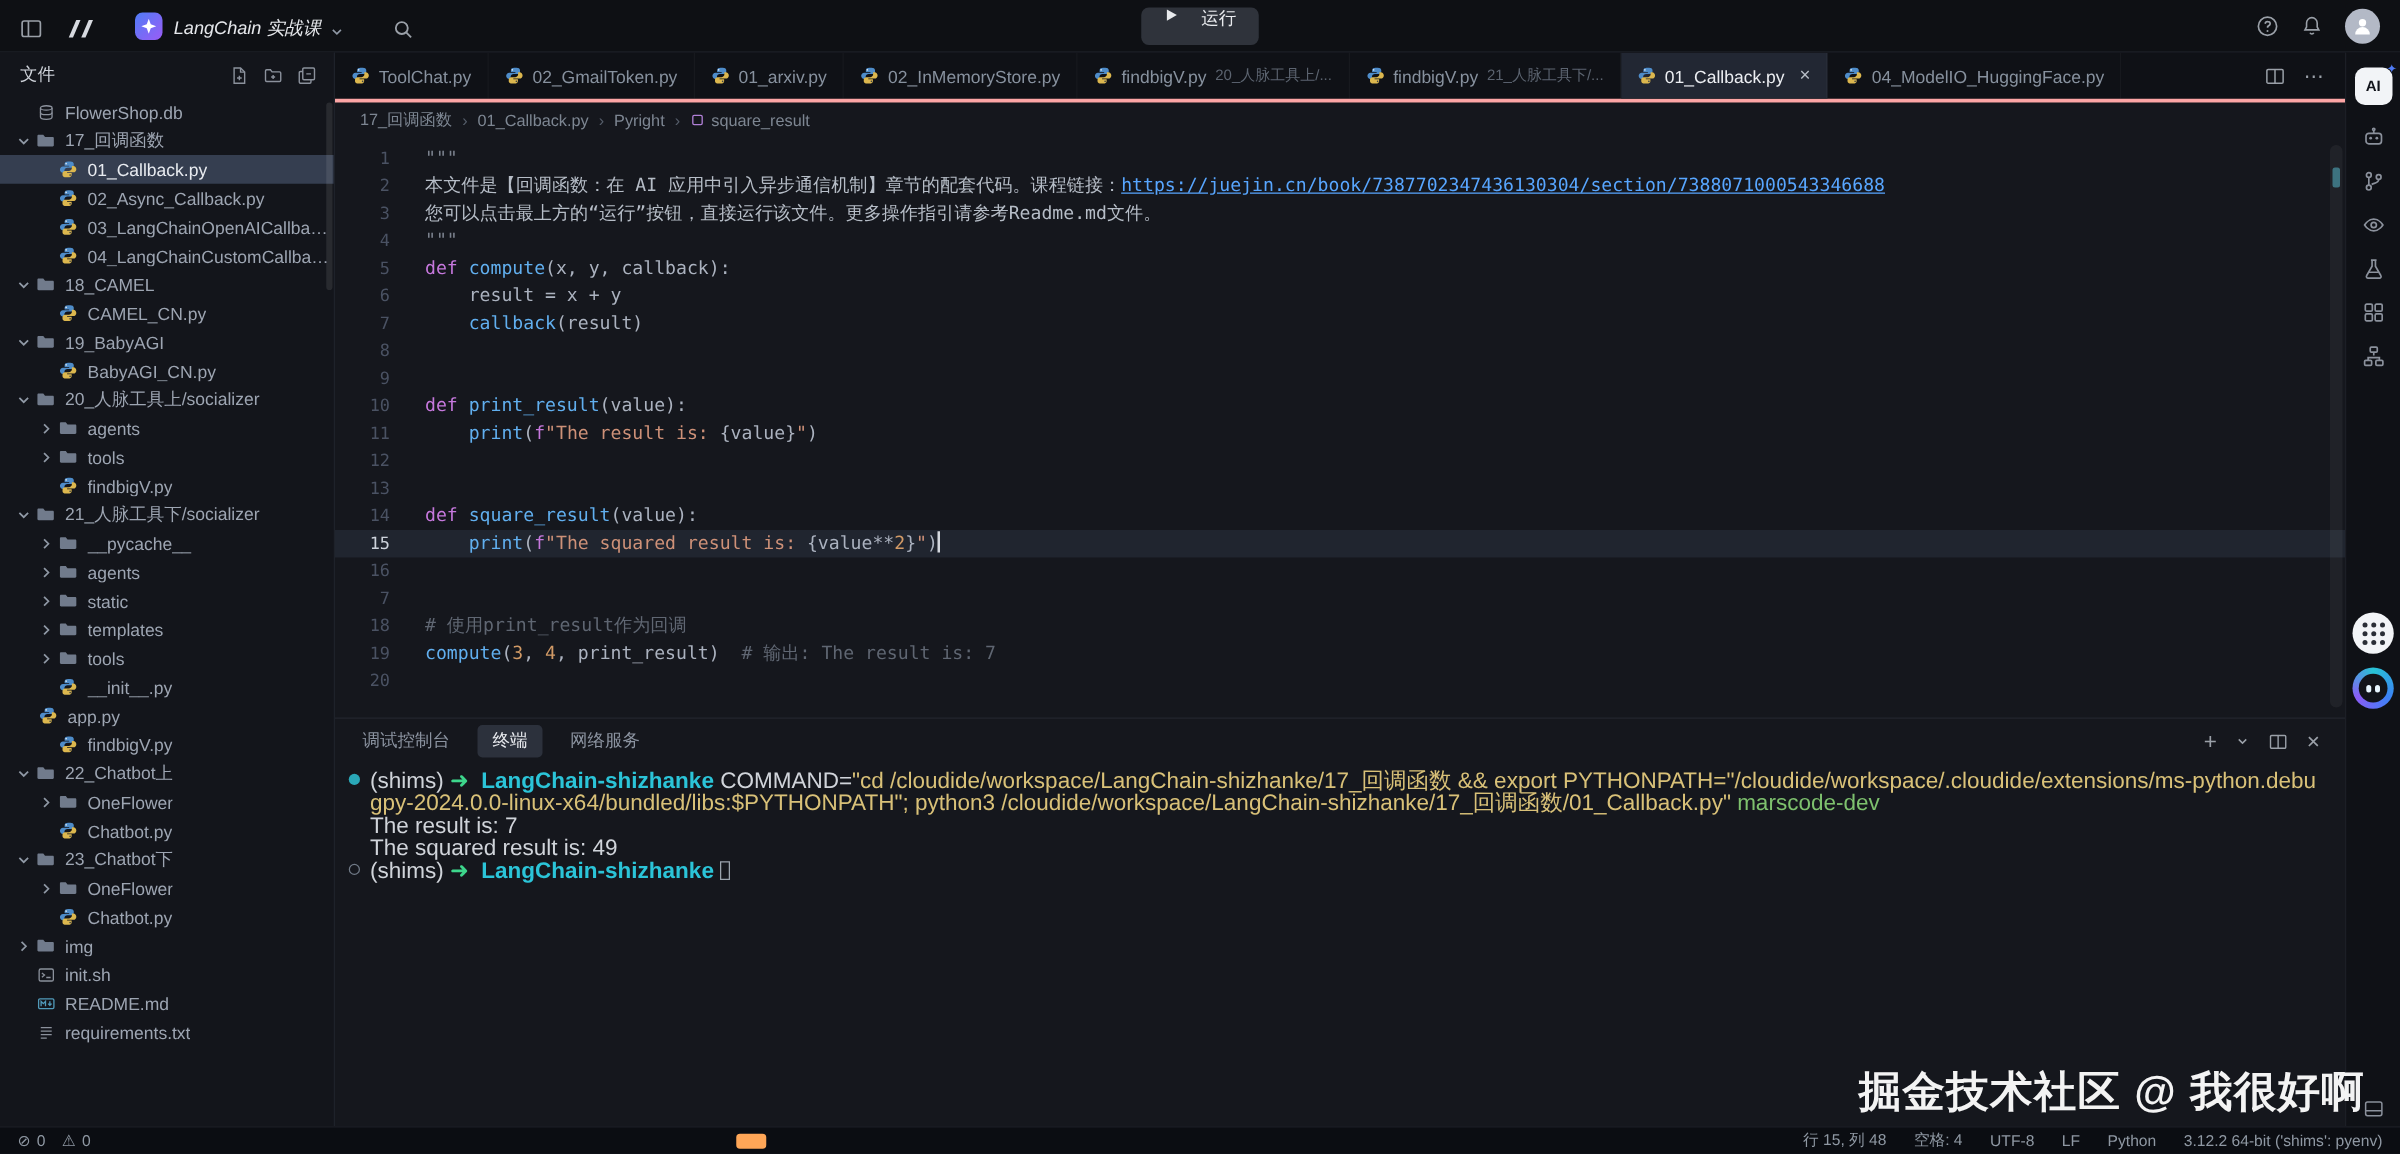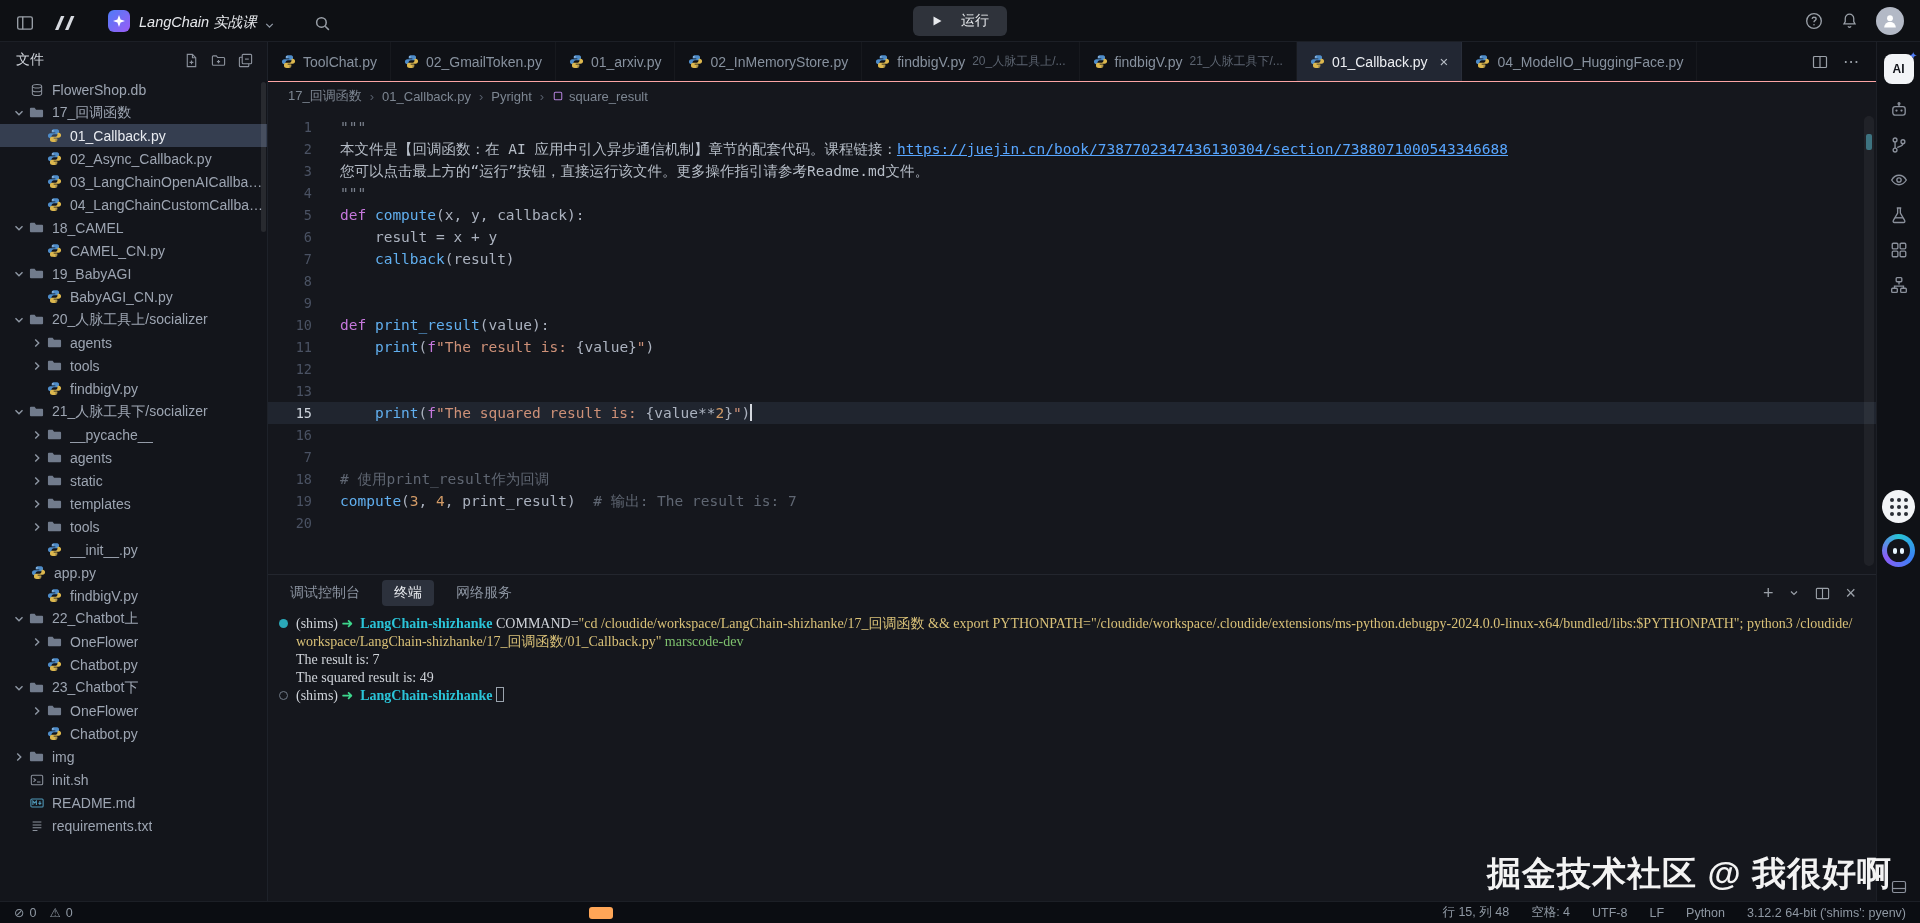--- a/index.html
+++ b/index.html
@@ -17,21 +17,21 @@
   .tb-btn { display:flex; align-items:center; justify-content:center; }
   #layout-btn { margin-left:16px; }
   #logo { margin-left:18px; }
   #ws-badge { margin-left:30px; width:22px; height:22px; border-radius:6px;
     background:linear-gradient(135deg,#4f7cf6,#9b5cf6); display:flex; align-items:center; justify-content:center; }
   #ws-name { margin-left:9px; color:#e6e8ec; font-size:14.5px; }
   #ws-caret { margin-left:6px; }
   #search-btn { margin-left:38px; }
   #run-btn { position:absolute; left:50%; transform:translateX(-50%);
     height:30px; padding:0 18px; background:#2f333b; border-radius:6px;
-    display:flex; align-items:center; gap:18px; color:#e8eaed; font-size:14px; cursor:pointer; }
+    display:flex; align-items:flex-start; gap:18px; color:#e8eaed; font-size:14px; cursor:pointer; }
   .tb-right { margin-left:auto; display:flex; align-items:center; gap:18px; padding-right:16px; }
   #avatar { width:28px; height:28px; border-radius:50%; background:#b3b9c6;
     display:flex; align-items:center; justify-content:center; overflow:hidden; }
 
   
   #mid { display:flex; height:859px; }
 
   
   #sidebar { width:268px; flex:none; background:#13151b; border-right:1px solid #1e222a; position:relative; }
   #explorer-header { height:36px; display:flex; align-items:center; padding:0 14px 0 16px; color:#cfd3da; font-size:14px; }
@@ -41,21 +41,21 @@
   .tree-row.selected { background:#353e50; color:#e8ebf0; }
   .slot { width:17px; flex:none; display:flex; justify-content:center; }
   .ticon { width:19px; flex:none; display:flex; justify-content:center; margin-right:6px; }
   .tlabel { overflow:hidden; text-overflow:ellipsis; }
   #sidebar-scrollbar { position:absolute; right:1px; top:40px; width:5px; height:150px;
     background:rgba(255,255,255,.09); border-radius:3px; }
 
   
   #main { flex:1; min-width:0; display:flex; flex-direction:column; background:#15171d; }
 
-  #tabbar { height:40px; background:#0f1116; border-bottom:1px solid #fca5a5; display:flex; align-items:stretch; }
+  #tabbar { height:40px; background:#0f1116; border-bottom:3px solid #fca5a5; display:flex; align-items:stretch; }
   #tabs { display:flex; overflow:hidden; }
   .tab { display:flex; align-items:center; gap:7px; padding:0 13px; font-size:14px;
     color:#87919e; border-right:1px solid rgba(255,255,255,.035); white-space:nowrap; cursor:pointer; }
   .tab.active { background:#222733; color:#eceef2; }
   .tab .dim { color:#5c6470; font-size:12px; }
   .tab .close { margin-left:5px; color:#b7bdc6; font-size:15px; }
   #tab-actions { margin-left:auto; display:flex; align-items:center; gap:15px; padding:0 16px; color:#9aa0a8; }
   .dots { font-size:16px; letter-spacing:1px; color:#9aa0a8; }
 
   #breadcrumb { height:28px; display:flex; align-items:center; gap:8px; padding:0 20px; font-size:13px; color:#7d8692; }
@@ -85,22 +85,22 @@
   #ruler-marker { position:absolute; right:4px; top:24px; width:6px; height:16px; background:rgba(86,182,200,.55); border-radius:2px; }
 
   
   #panel { height:327px; flex:none; border-top:1px solid #23262e; display:flex; flex-direction:column; position:relative; }
   #panel-tabbar { height:36px; flex:none; display:flex; align-items:center; gap:20px; padding:0 20px; font-size:14px; color:#8b93a0; }
   .ptab { cursor:pointer; padding:4px 2px; }
   .ptab.active { background:#2c313c; color:#e9ebef; padding:4px 12px; border-radius:4px; }
   #panel-actions { margin-left:auto; display:flex; align-items:center; gap:15px; color:#9aa0a8; }
   #panel-plus { font-size:18px; line-height:1; }
   #panel-close { font-size:18px; line-height:1; }
-  #terminal { flex:1; padding:4px 20px 0 10px; font-family:Liberation Serif, serif;
-    font-size:14px; line-height:18px; color:#c9ced6; }
+  #terminal { flex:1; padding:4px 20px 0 10px; font-family:Liberation Sans, sans-serif;
+    font-size:18px; line-height:18px; color:#c9ced6; }
   .trow { position:relative; padding-left:18px; white-space:pre-wrap; word-break:break-all; min-height:18px; }
   .dec { position:absolute; left:1px; top:4px; width:9px; height:9px; border-radius:50%; }
   .dec.filled { background:#2aa8b8; }
   .dec.hollow { border:1.5px solid #707a87; }
   .t-p { color:#d0d4da; }
   .t-ar { color:#3dd68c; }
   .t-dir { color:#2bc4d8; font-weight:bold; }
   .t-y { color:#d9c178; }
   .t-g { color:#7ec16e; }
   .t-cur { display:inline-block; width:8px; height:15px; border:1px solid #9aa3ad; vertical-align:-2px; }
@@ -820,20 +820,24 @@
             <span class="lc"><span class="tk-t">    </span><span class="tk-f">print</span><span class="tk-t">(</span><span class="tk-k">f</span><span class="tk-s">"The result is: </span><span class="tk-t">{value}</span><span class="tk-s">"</span><span class="tk-t">)</span></span>
           </div>
           <div class="cl">
             <span class="ln">12</span>
             <span class="lc"></span>
           </div>
           <div class="cl">
             <span class="ln">13</span>
             <span class="lc"></span>
           </div>
+          <div class="cl">
+            <span class="ln">14</span>
+            <span class="lc"><span class="tk-k">def </span><span class="tk-f">square_result</span><span class="tk-t">(value):</span></span>
+          </div>
           <div class="cl hl">
             <span class="ln">15</span>
             <span class="lc"><span class="tk-t">    </span><span class="tk-f">print</span><span class="tk-t">(</span><span class="tk-k">f</span><span class="tk-s">"The squared result is: </span><span class="tk-t">{value**</span><span class="tk-n">2</span><span class="tk-t">}</span><span class="tk-s">"</span><span class="tk-t">)</span><span class="caret"></span></span>
           </div>
           <div class="cl">
             <span class="ln">16</span>
             <span class="lc"></span>
           </div>
           <div class="cl">
             <span class="ln">7</span>

